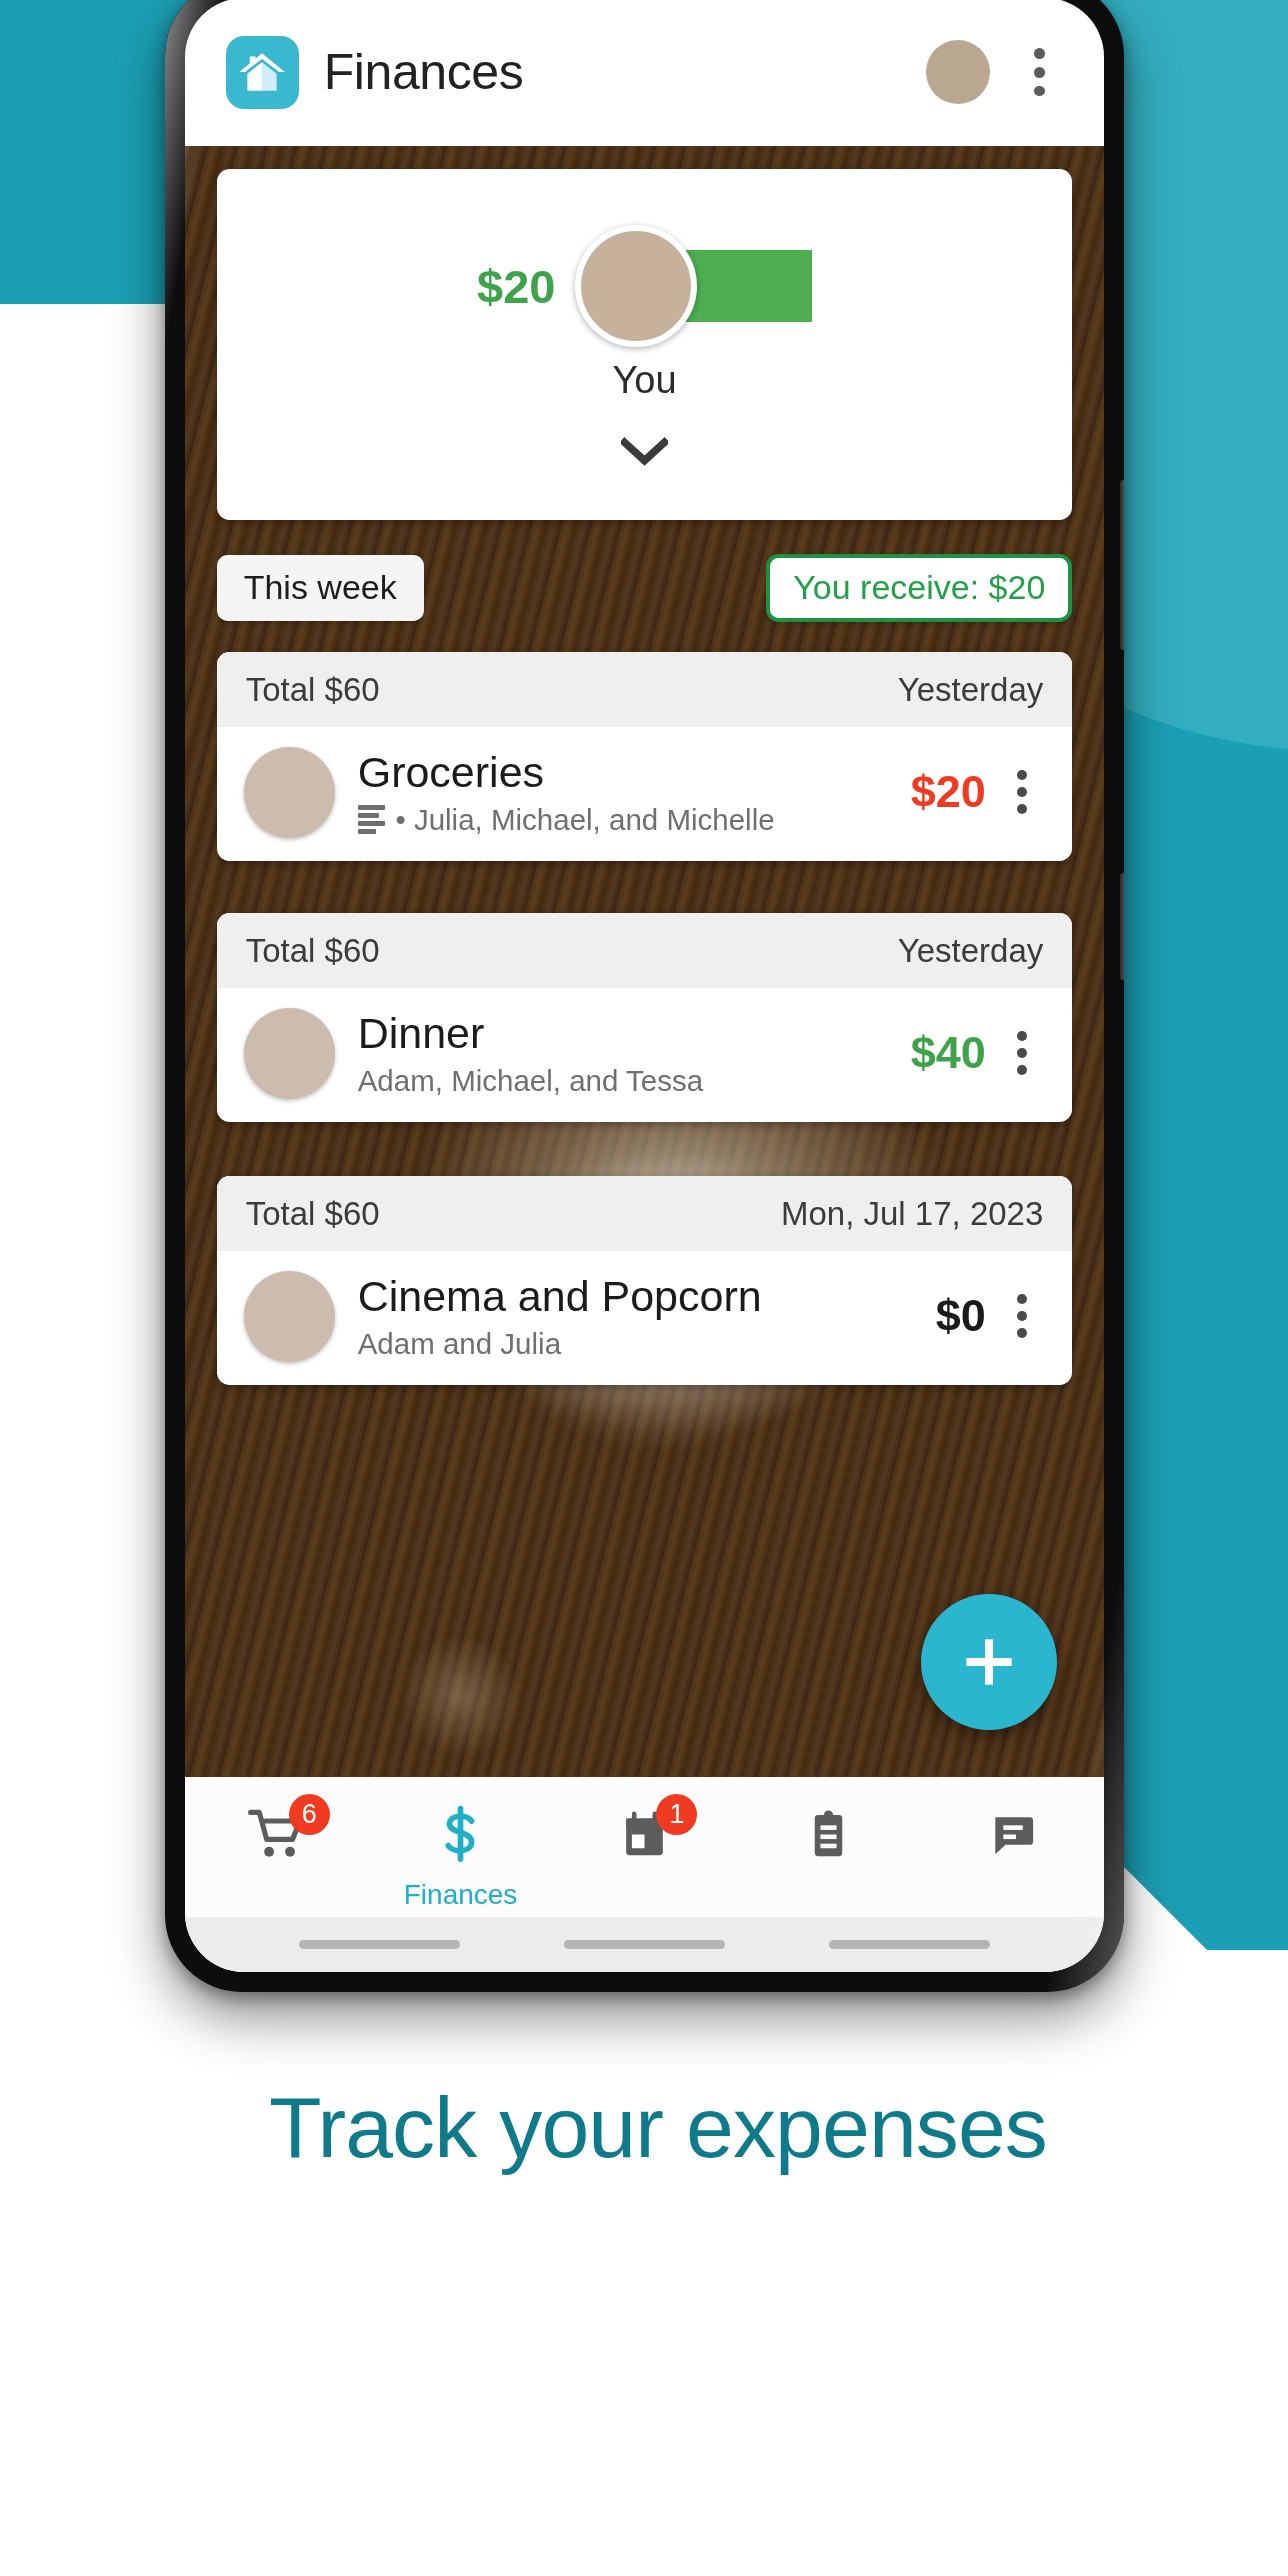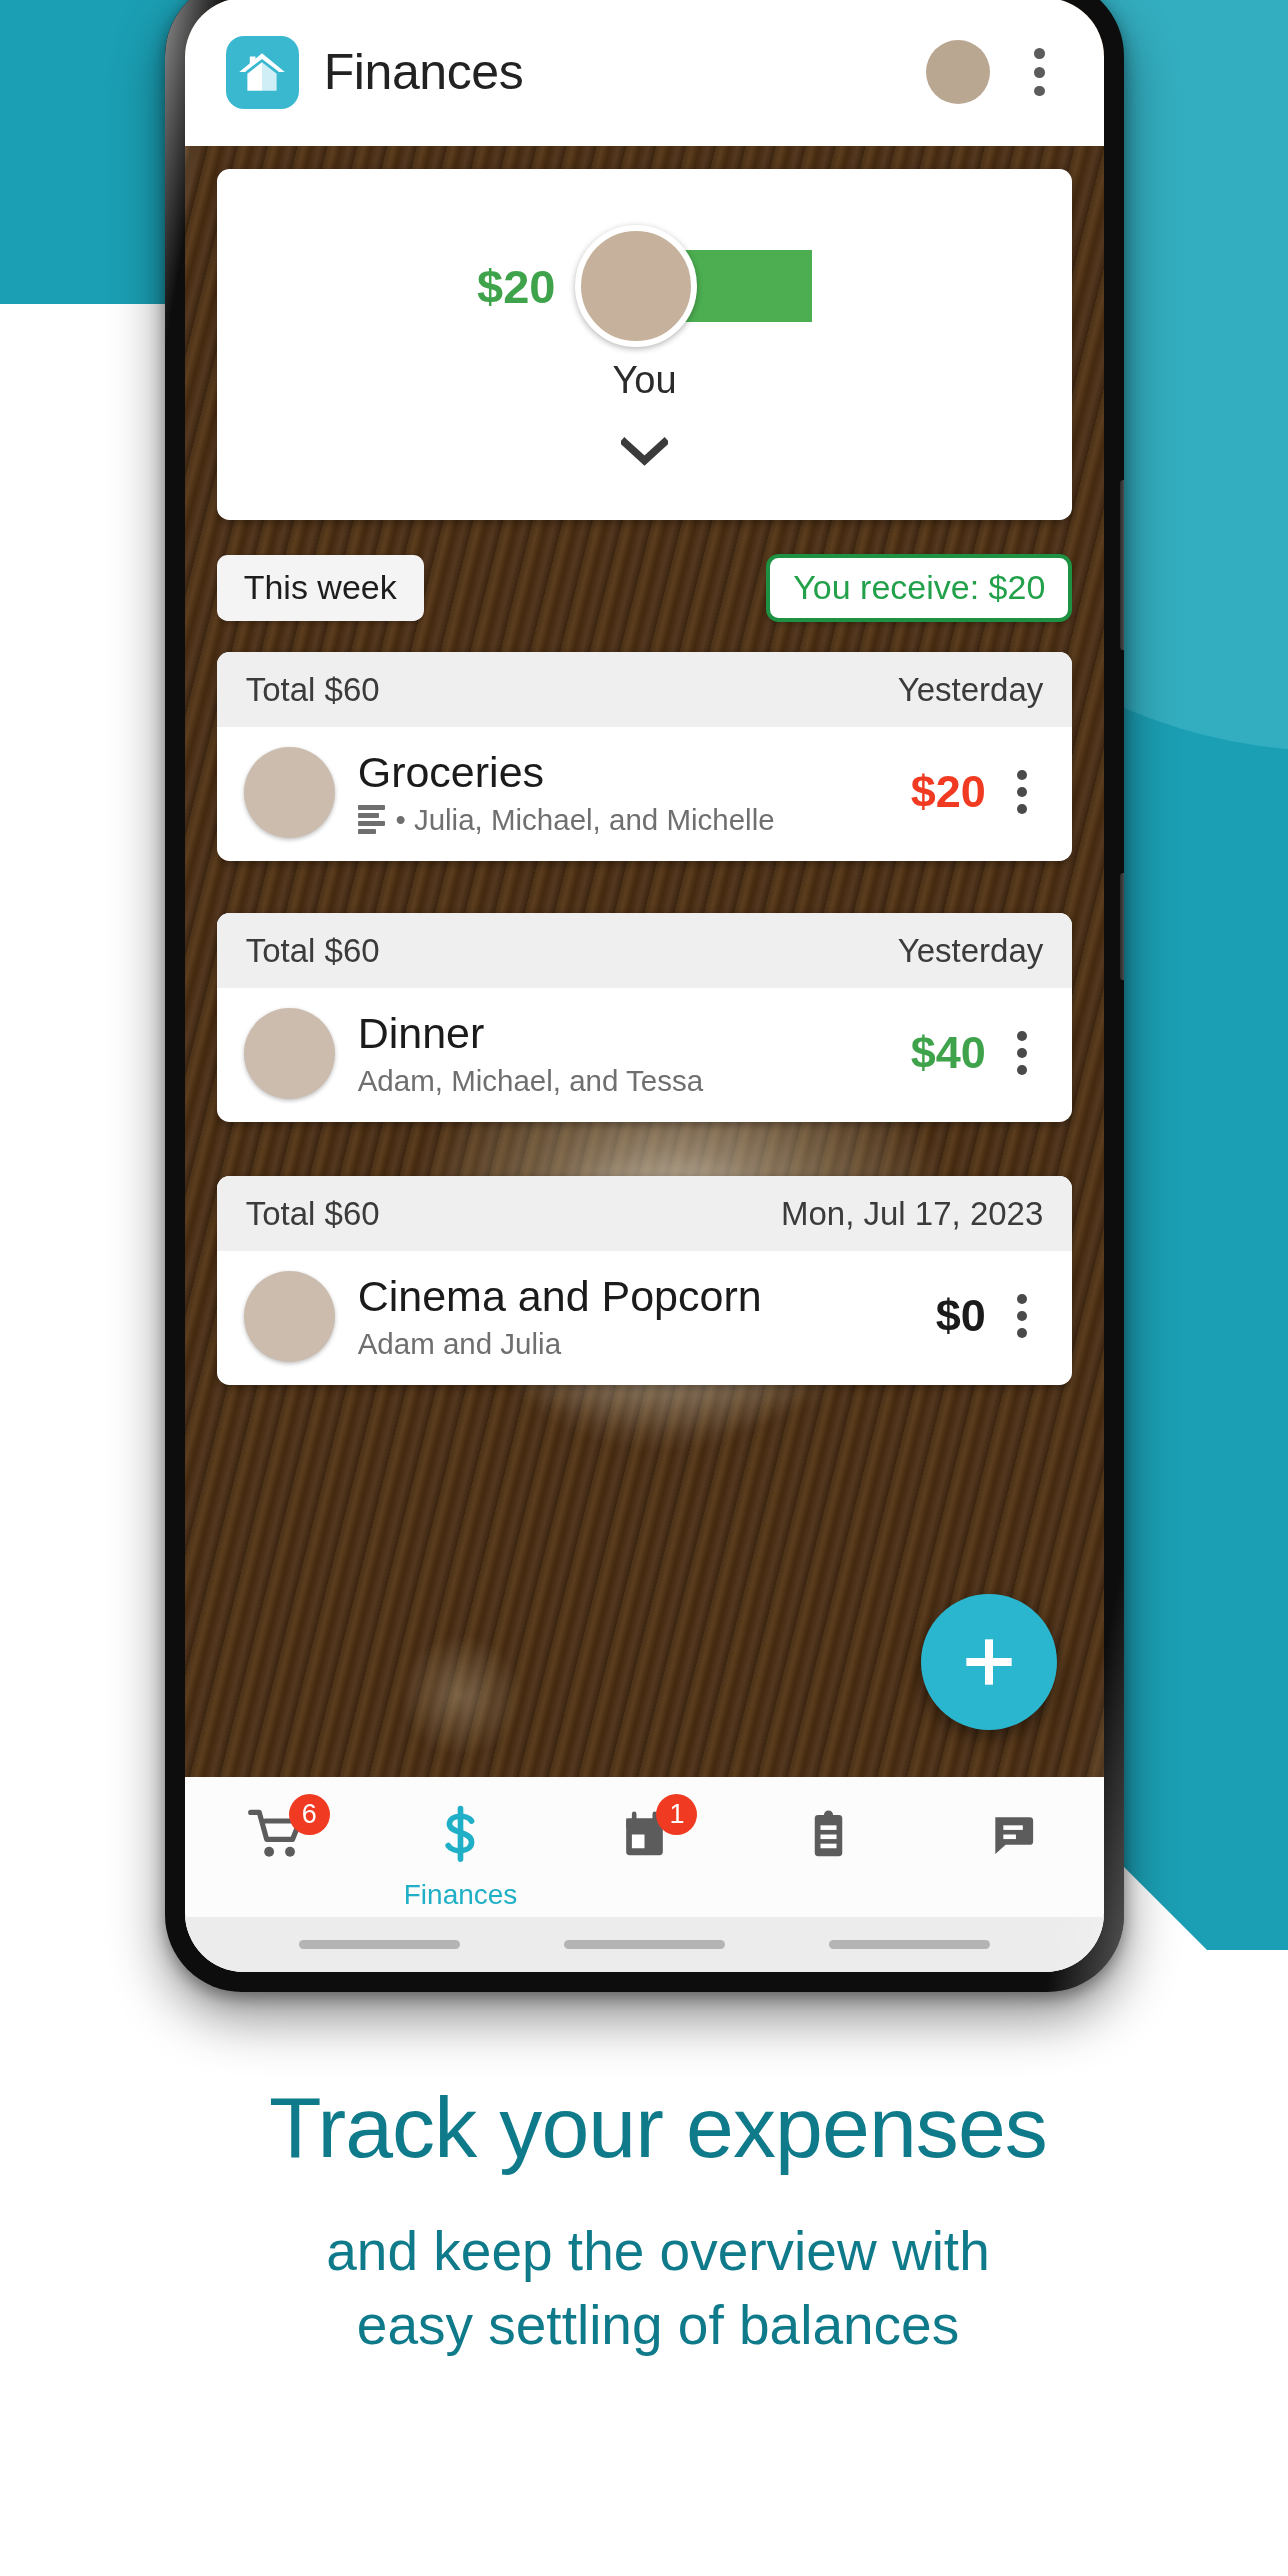--- a/index.html
+++ b/index.html
@@ -500,18 +500,14 @@
         <div class="gesture-pill"></div>
         <div class="gesture-pill"></div>
       </div>
 
     </div>
   </div>
 </div>
 
 <div class="marketing">
   <div class="headline">Track your expenses</div>
-  <div class="subline">
-    <div>and keep the overview with</div>
-    <div>easy settling of balances</div>
-  </div>
 </div>
 
 
 </body></html>

